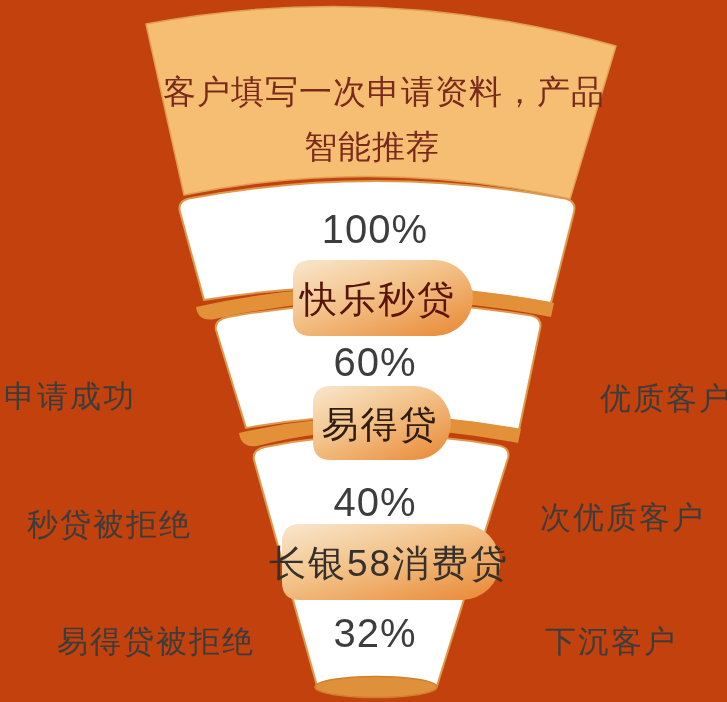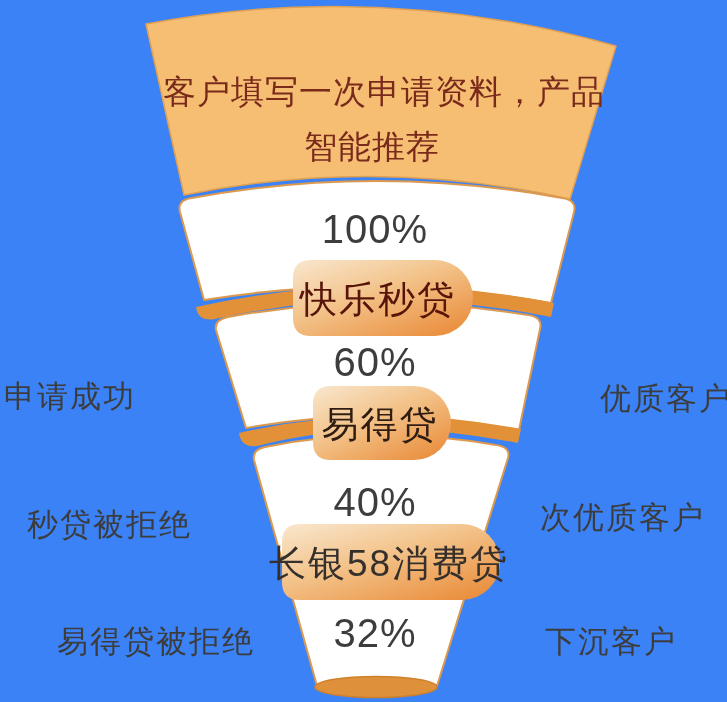--- a/index.html
+++ b/index.html
@@ -1,19 +1,19 @@
 <!DOCTYPE html>
 <html><head>
 <meta charset="utf-8">
 <style>
   html,body{margin:0;padding:0;background:#ffffff;}
   .canvas{
     position:relative;
     width:727px;height:702px;
-    background:#3b82f6;
+    background:#c2410c;
     font-family:"Liberation Sans", sans-serif;
     overflow:hidden;
   }
   svg text{
     font-family:"Liberation Sans","DejaVu Sans",sans-serif;
   }
   .hdr-text{font-size:33px;fill:#7a2a1b;letter-spacing:1px;}
   .pct-text{font-size:40px;fill:#3d3d3d;letter-spacing:1px;font-weight:400;}
   .pill-text{font-size:37px;letter-spacing:2px;}
   .side-label{font-size:31px;fill:#3c3c3c;letter-spacing:2px;}

